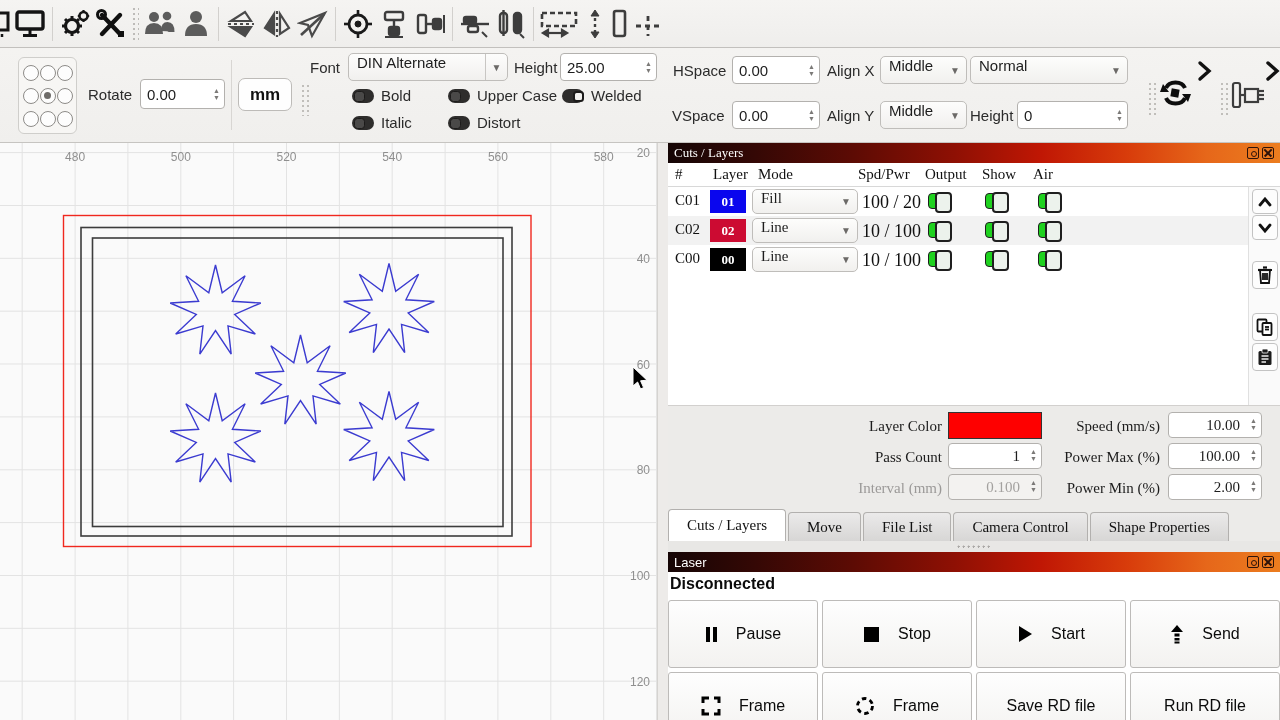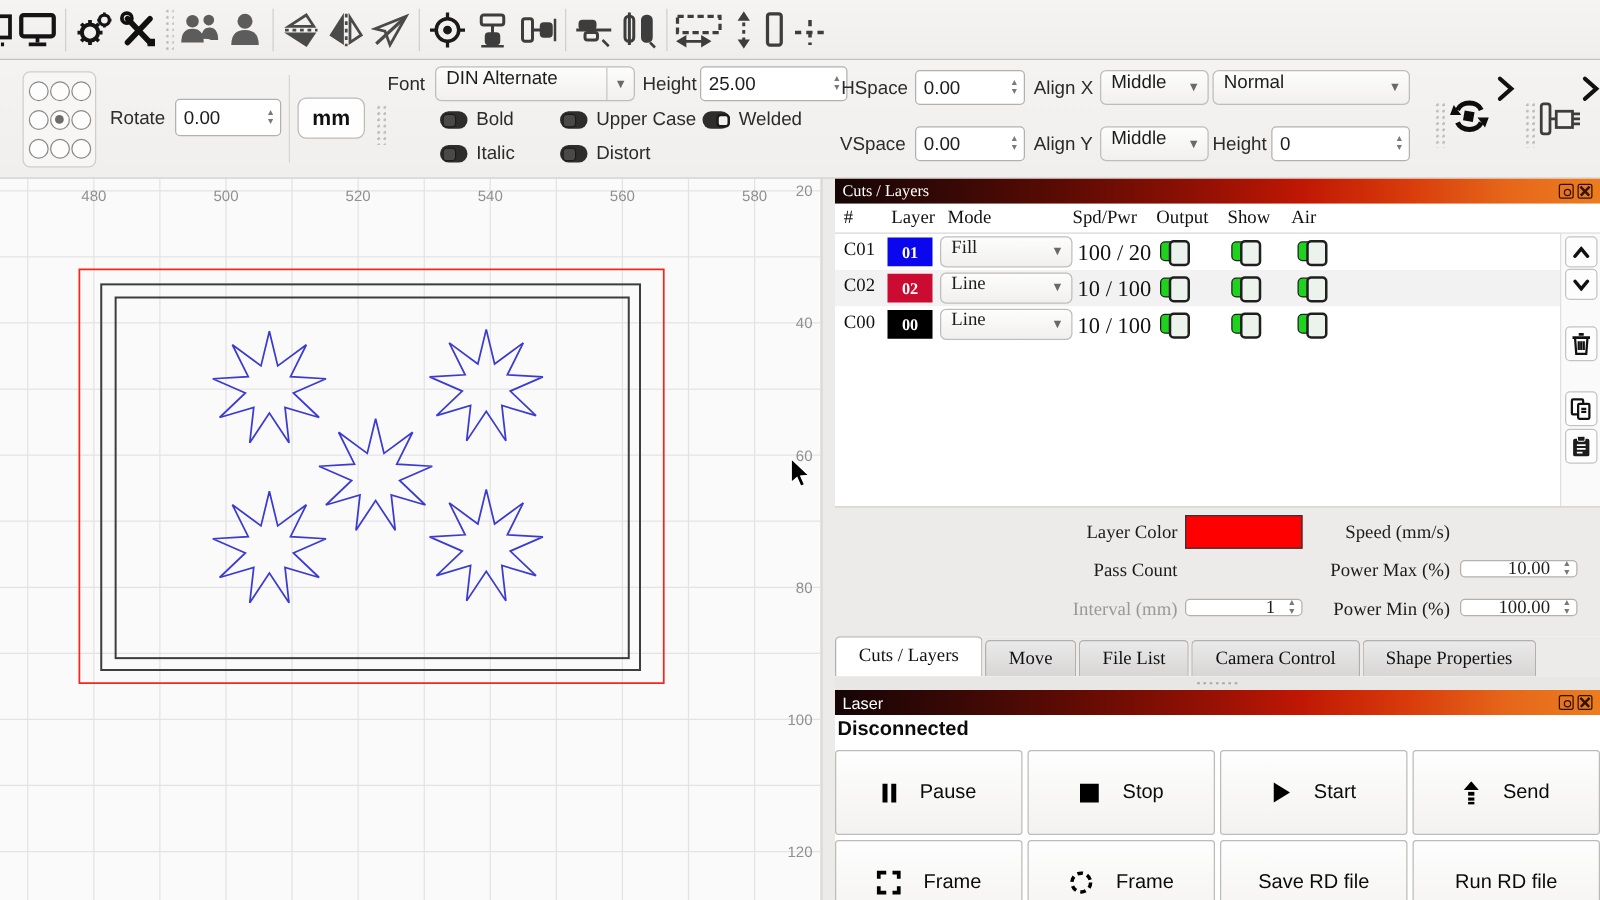--- a/index.html
+++ b/index.html
@@ -85,21 +85,21 @@
   .swpos { position:absolute; top:6px; }
 
   .rail { position:absolute; right:0; top:44px; width:32px; height:218px; border-left:1px solid #e0e0e0; background:#fafafa; }
   .rail .rbtn { position:absolute; left:3px; width:26px; height:25px; background:#fdfdfd; border:1px solid #c3c3c3; border-radius:4px;
     display:flex; align-items:center; justify-content:center; }
 
   .settings { position:absolute; left:0; top:262px; width:612px; height:104px; background:#ecebe9; border-top:1px solid #d2d0ce; }
   .set-lbl { position:absolute; font-size:15px; color:#1c1c1c; text-align:right; }
   .set-lbl.dim { color:#9b9998; }
   .swatch { position:absolute; left:280px; top:6px; width:94px; height:27px; border:1px solid #333; }
-  .settings .spin { height:14px;margin-top:36px; }
+  .settings .spin { height:26px; }
 
   .tabsbar { position:absolute; left:0; top:366px; width:612px; height:32px; background:#ecebe9; display:flex; align-items:flex-end; }
   .tab { height:29px; display:flex; align-items:center; justify-content:center; font-size:15px; color:#111;
     background:linear-gradient(#ebeaea,#d7d6d5); border:1px solid #b2b0ae; border-bottom:none; border-radius:4px 4px 0 0; margin-right:2px; padding:0 18px; }
   .tab.active { background:#fff; height:32px; font-size:15px; }
   .splitter { position:absolute; left:0; top:398px; width:612px; height:11px; background:#e8e7e5;
     display:flex; align-items:center; justify-content:center; }
   .splitter .dots { width:34px; height:4px; background:radial-gradient(circle at 1.6px 1.6px,#aaa8a6 1px,transparent 1.2px); background-size:5px 4px; }
 
   
@@ -300,21 +300,21 @@
     <div class="btn-mm">mm</div>
 
     <div class="grip" style="left:301px;top:36px;height:32px"></div>
 
     <span class="lbl" style="position:absolute;left:310px;top:11px">Font</span>
     <div class="dd" style="left:348px;top:5px;width:160px">
       <span class="txt">DIN Alternate</span>
         <span class="arr split">▼</span>
     </div>
     <span class="lbl" style="position:absolute;left:514px;top:11px">Height</span>
-    <div class="spin" style="left:560px;top:5px;width:118px;height:28px">
+    <div class="spin" style="left:560px;top:5px;width:97px;height:28px">
       <span class="val">25.00</span>
         <span class="arrows">▲<br>▼</span>
     </div>
 
     <div class="toggle off" style="left:352px;top:41px">
         <span class="knob"></span>
       </div>
     <span class="tglbl" style="left:381px;top:39px">Bold</span>
     <div class="toggle off" style="left:352px;top:68px">
         <span class="knob"></span>

